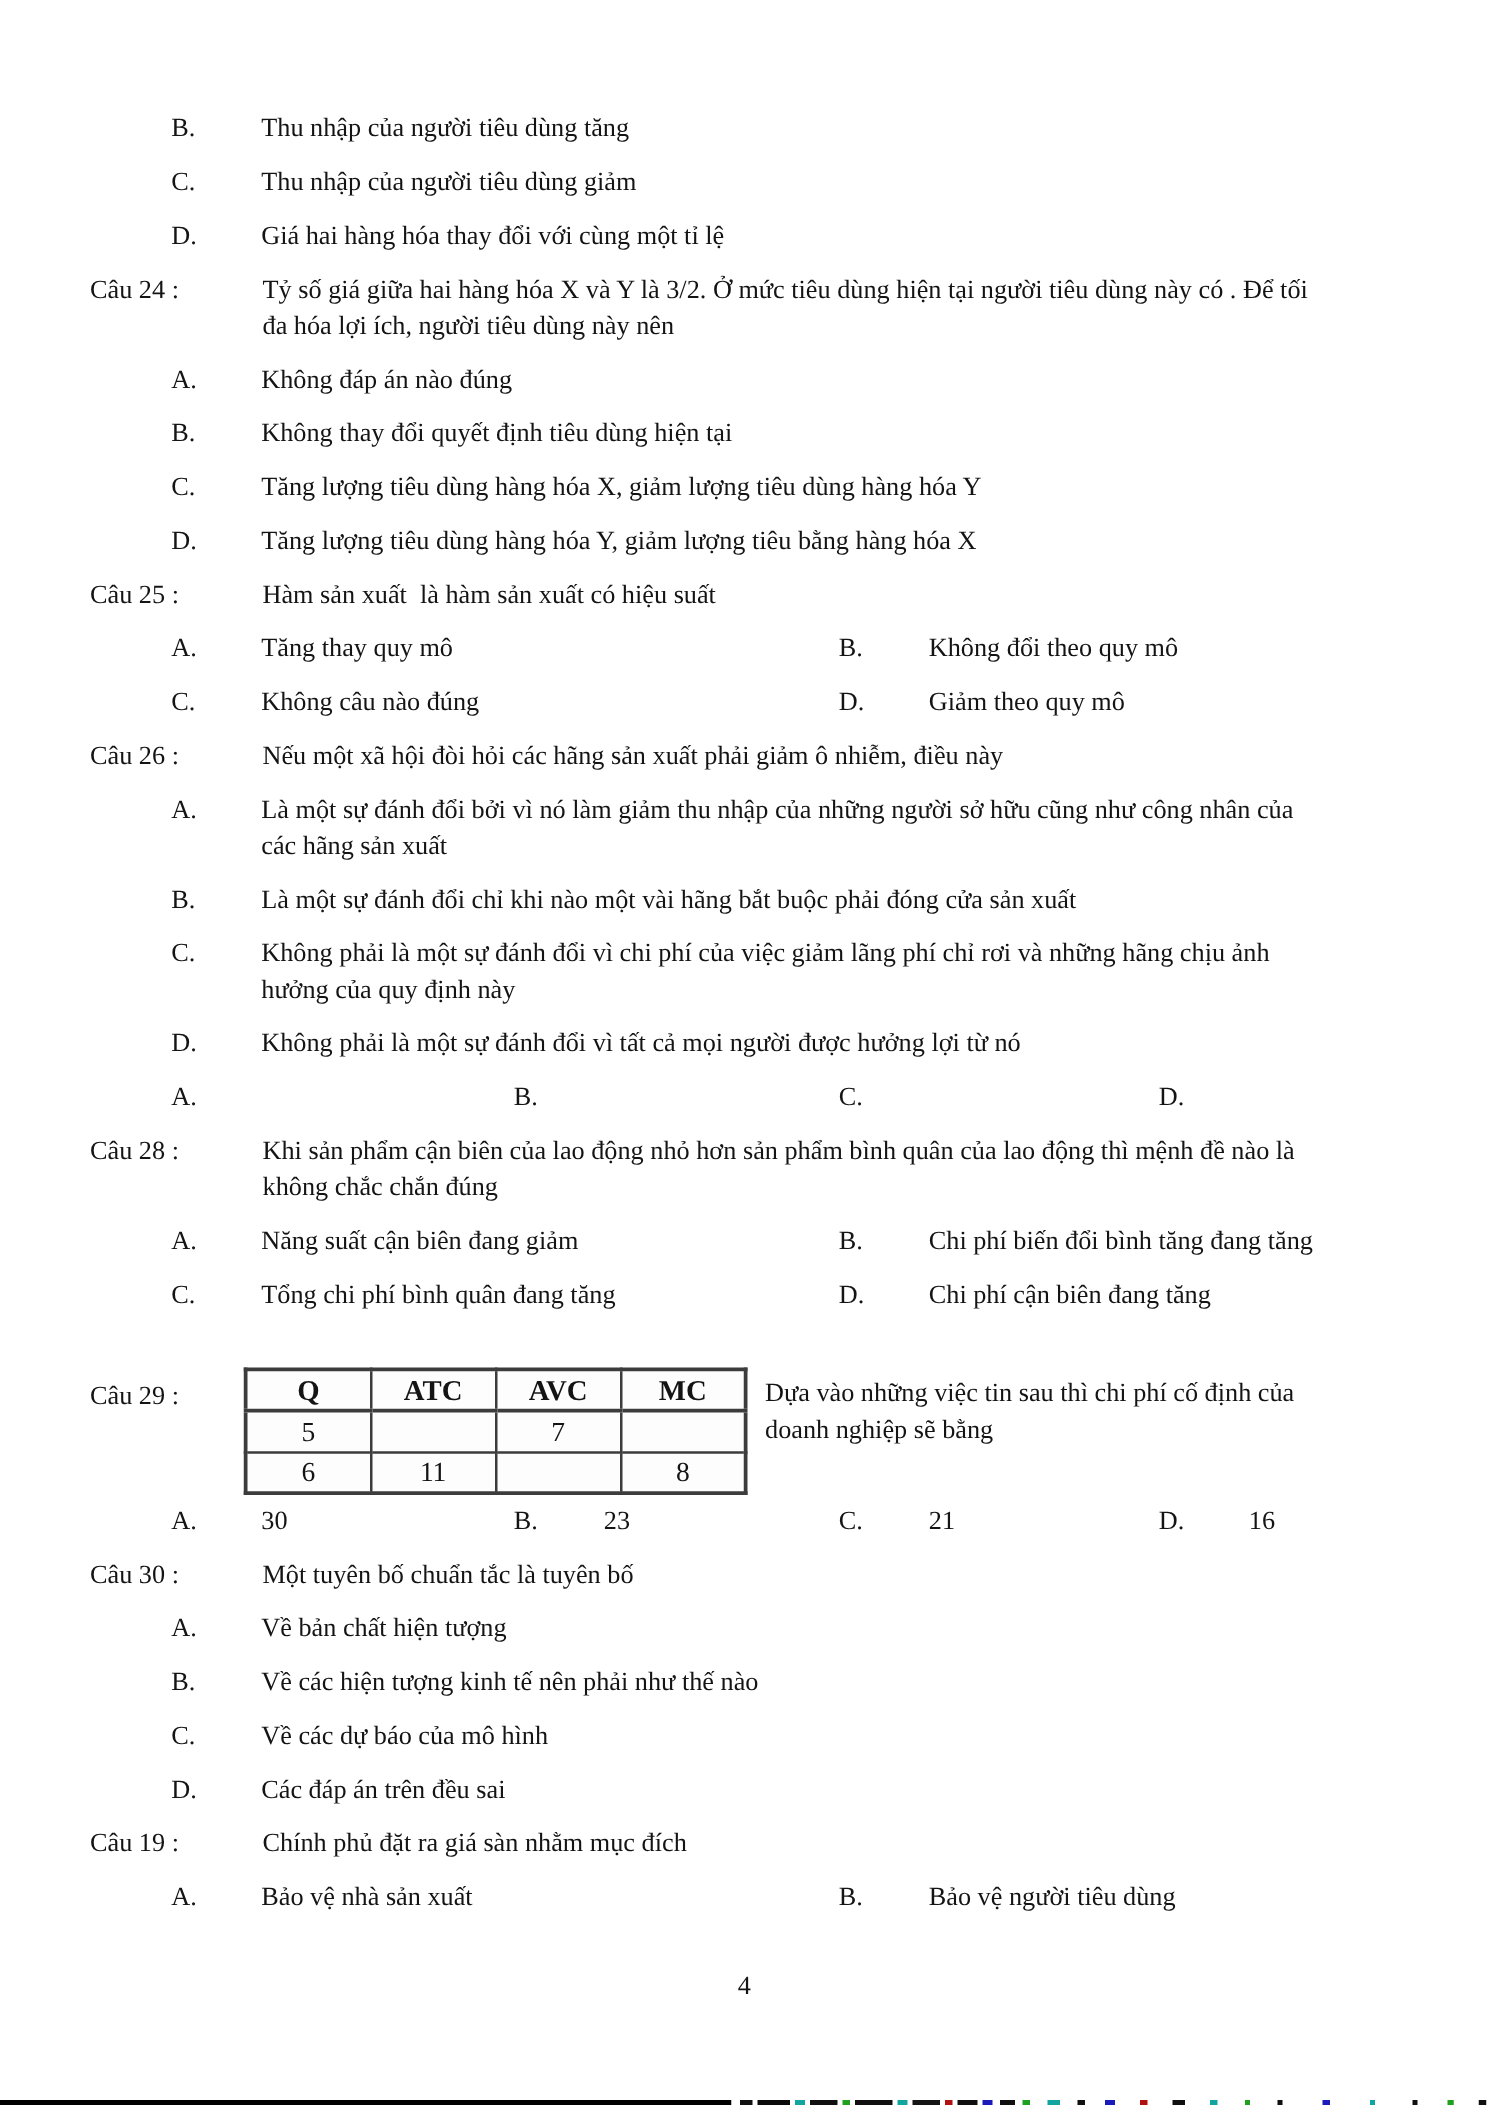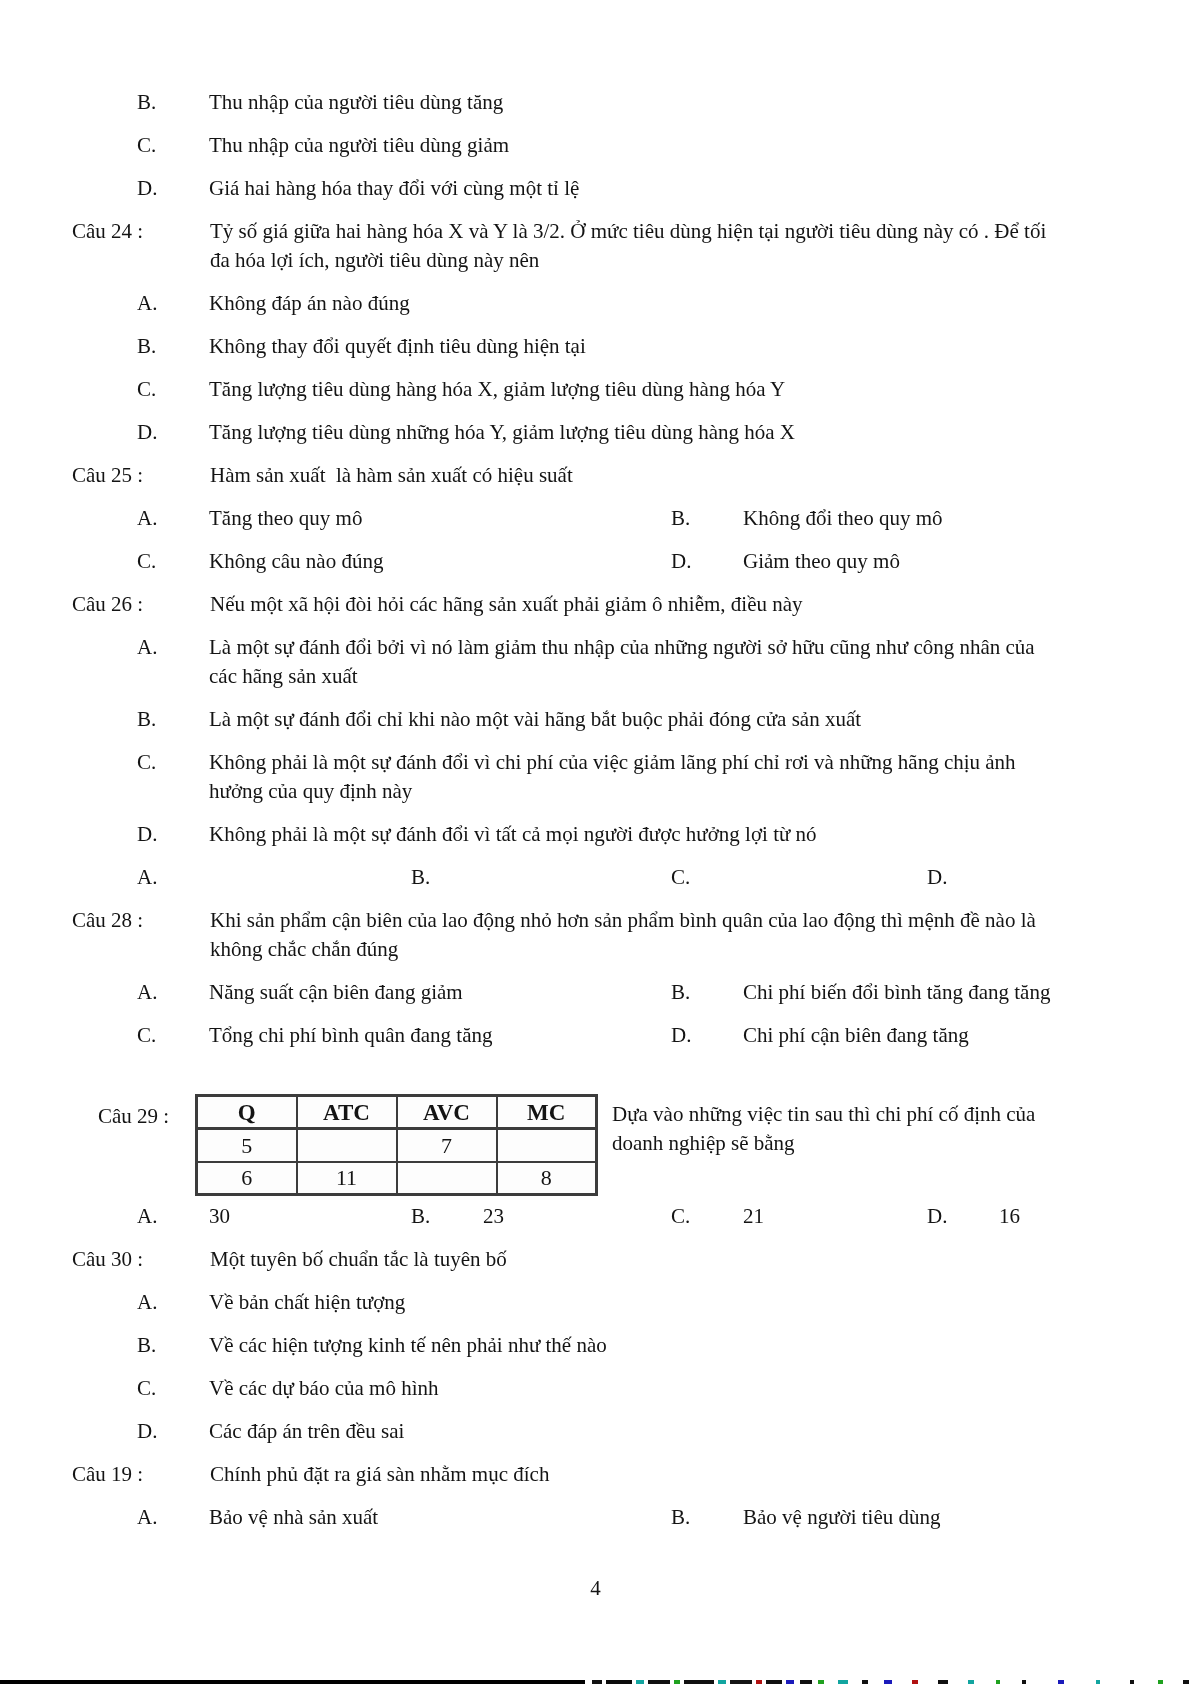--- a/index.html
+++ b/index.html
@@ -25,21 +25,21 @@
   .opt .letter { flex:0 0 41px; }
   .opt .otext  { max-width:852px; white-space:pre-wrap;margin-left:31px; }
   .single { margin-left:137px; }
 
   .grid2 { display:grid; grid-template-columns:534px 1fr; margin-left:137px; }
   .grid4 { display:grid; grid-template-columns:274px 260px 256px 1fr; margin-left:137px; }
   .grid2 .opt, .grid4 .opt { margin-bottom:14px; }
 
   
   .q29-row { display:flex; margin-top:30px; margin-bottom:6px; }
-  .q29-row .q-label { flex:0 0 123px; margin-left:72px; padding-top:8px;text-align:center; }
+  .q29-row .q-label { flex:0 0 123px; margin-left:72px; padding-top:8px; }
   table.cost { border-collapse:collapse; background:#fdfdfd; border:3px solid #3c3c3c; align-self:flex-start; }
   table.cost th, table.cost td {
     border:2px solid #3c3c3c;
     text-align:center; vertical-align:middle;
     padding:0;
   }
   table.cost th { width:100px; height:33px; font-size:23px; font-weight:bold; border-bottom:3px solid #3c3c3c; }
   table.cost td { height:33px; font-size:22px; }
   .q29-side { width:450px; margin-left:14px; padding-top:6px; white-space:pre-wrap; }
 
@@ -85,33 +85,33 @@
       <div class="opt single">
         <span class="letter">B.</span>
         <span class="otext">Không thay đổi quyết định tiêu dùng hiện tại</span>
       </div>
       <div class="opt single">
         <span class="letter">C.</span>
         <span class="otext">Tăng lượng tiêu dùng hàng hóa X, giảm lượng tiêu dùng hàng hóa Y</span>
       </div>
       <div class="opt single">
         <span class="letter">D.</span>
-        <span class="otext">Tăng lượng tiêu dùng những hóa Y, giảm lượng tiêu dùng hàng hóa X</span>
+        <span class="otext">Tăng lượng tiêu dùng hàng hóa Y, giảm lượng tiêu bằng hàng hóa X</span>
       </div>
     </section>
 
     <section class="question">
       <div class="q-head">
         <span class="q-label">Câu 25 :</span>
         <span class="q-text">Hàm sản xuất  là hàm sản xuất có hiệu suất</span>
       </div>
       <div class="grid2">
         <div class="opt">
           <span class="letter">A.</span>
-          <span class="otext">Tăng theo quy mô</span>
+          <span class="otext">Tăng thay quy mô</span>
         </div>
         <div class="opt">
           <span class="letter">B.</span>
           <span class="otext">Không đổi theo quy mô</span>
         </div>
         <div class="opt">
           <span class="letter">C.</span>
           <span class="otext">Không câu nào đúng</span>
         </div>
         <div class="opt">

